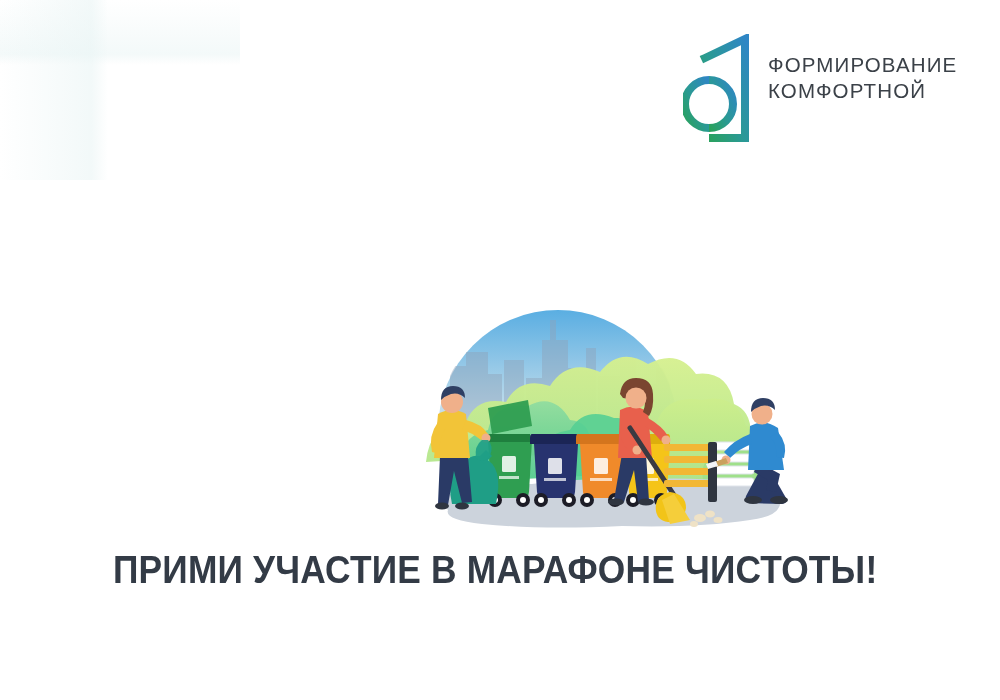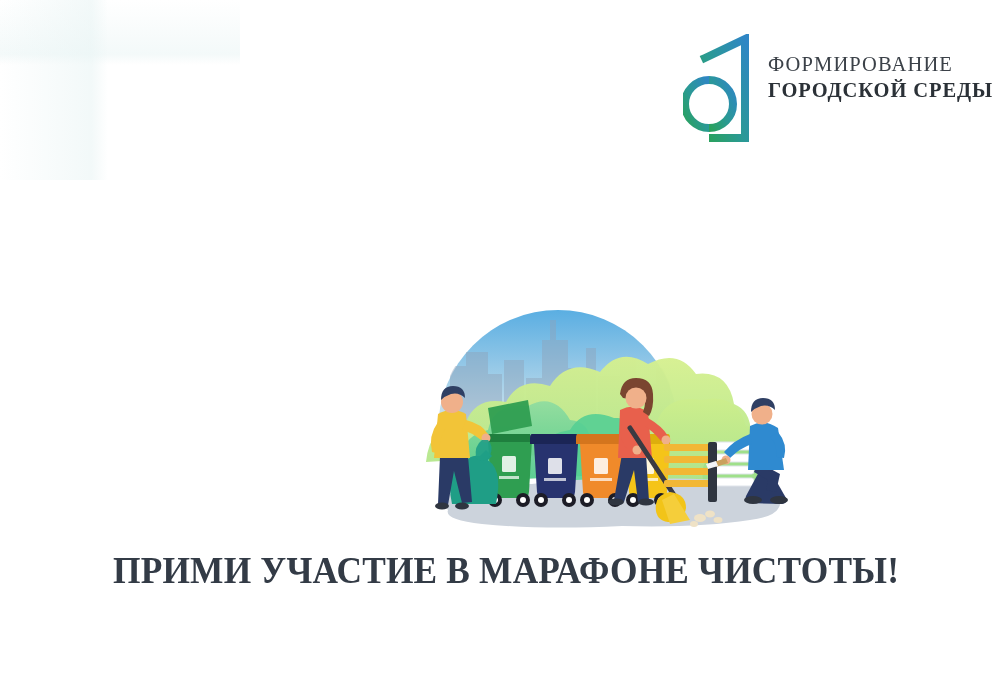--- a/index.html
+++ b/index.html
@@ -10,21 +10,20 @@
   }
   body {
     font-family: "Liberation Sans", sans-serif;
   }
   #poster {
     position: relative;
     width: 1000px;
     height: 700px;
     background: #ffffff;
     overflow: hidden;
-    font-family: Liberation Serif, serif;
   }
 
   
   .scan-artifact {
     position: absolute;
     left: 0; top: 0;
     width: 240px; height: 180px;
     background:
       linear-gradient(90deg, rgba(236,246,246,0) 0%, rgba(232,244,244,.55) 38%, rgba(236,246,246,0) 45%),
       linear-gradient(180deg, rgba(240,248,248,0) 0%, rgba(232,244,244,.5) 30%, rgba(240,248,248,0) 36%);
@@ -125,21 +124,21 @@
         <path d="M22 24 L62 5 L62 104 L30 104" fill="none" stroke="url(#lgGrad)" stroke-width="8" stroke-linecap="square" stroke-linejoin="miter"></path>
 
         <path d="M26 46 L26 120" fill="none" stroke="url(#lgGrad)" stroke-width="8" stroke-linecap="butt"></path>
 
         <path d="M26 46 a20 20 0 1 0 0 48" fill="none" stroke="url(#lgGrad)" stroke-width="8"></path>
         <path d="M26 94 a20 20 0 0 0 0 -48" fill="none" stroke="url(#lgGrad)" stroke-width="8"></path>
       </svg>
     </div>
     <div class="logo-text">
       <div class="logo-line">ФОРМИРОВАНИЕ</div>
-      <div class="logo-line bold">ГОРОДСКОЙ СРЕДЫ</div>
+      <div class="logo-line">КОМФОРТНОЙ</div>
     </div>
   </div>
 
 
   <div class="tagline">ПРИМИ УЧАСТИЕ В МАРАФОНЕ ЧИСТОТЫ!</div>
 
   <div class="illustration">
     <svg viewBox="0 0 420 296" xmlns="http://www.w3.org/2000/svg">
       <defs>
         <linearGradient id="skyGrad" x1="0" y1="0" x2="0" y2="1">

